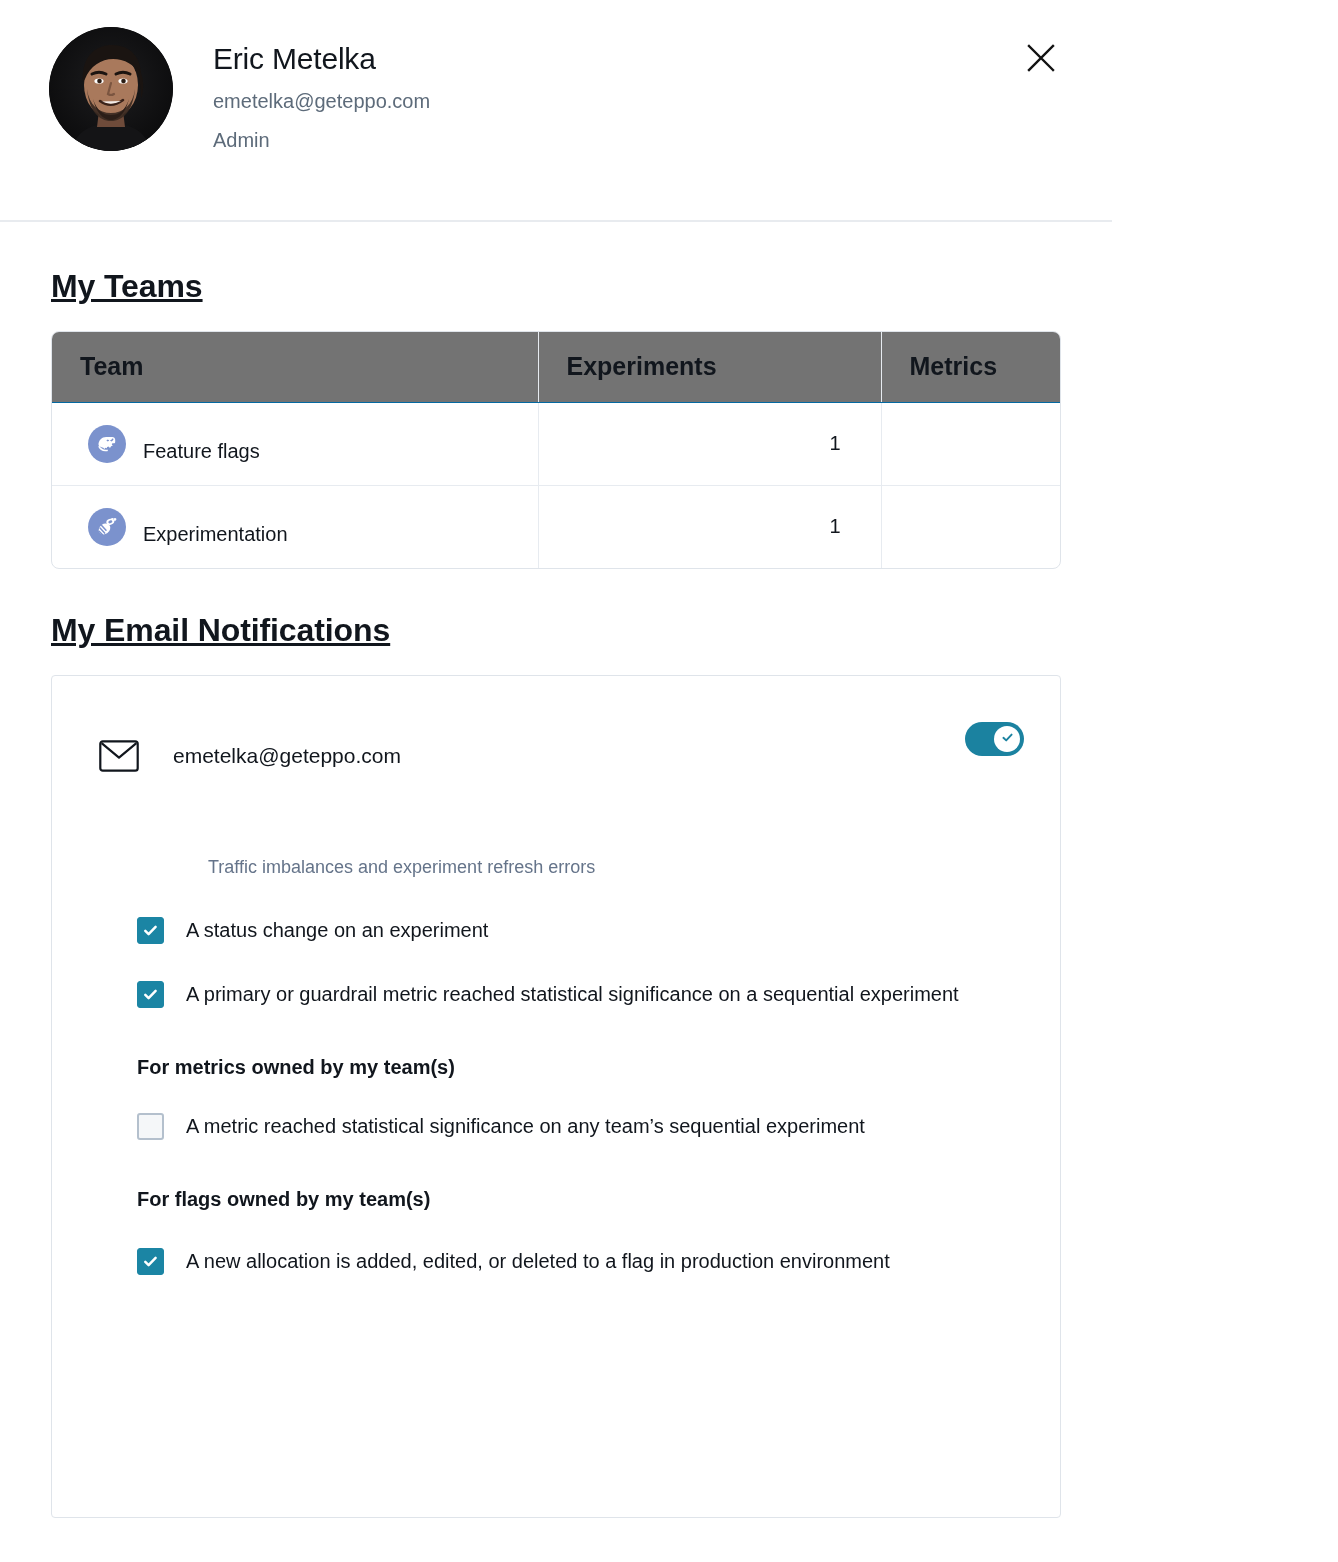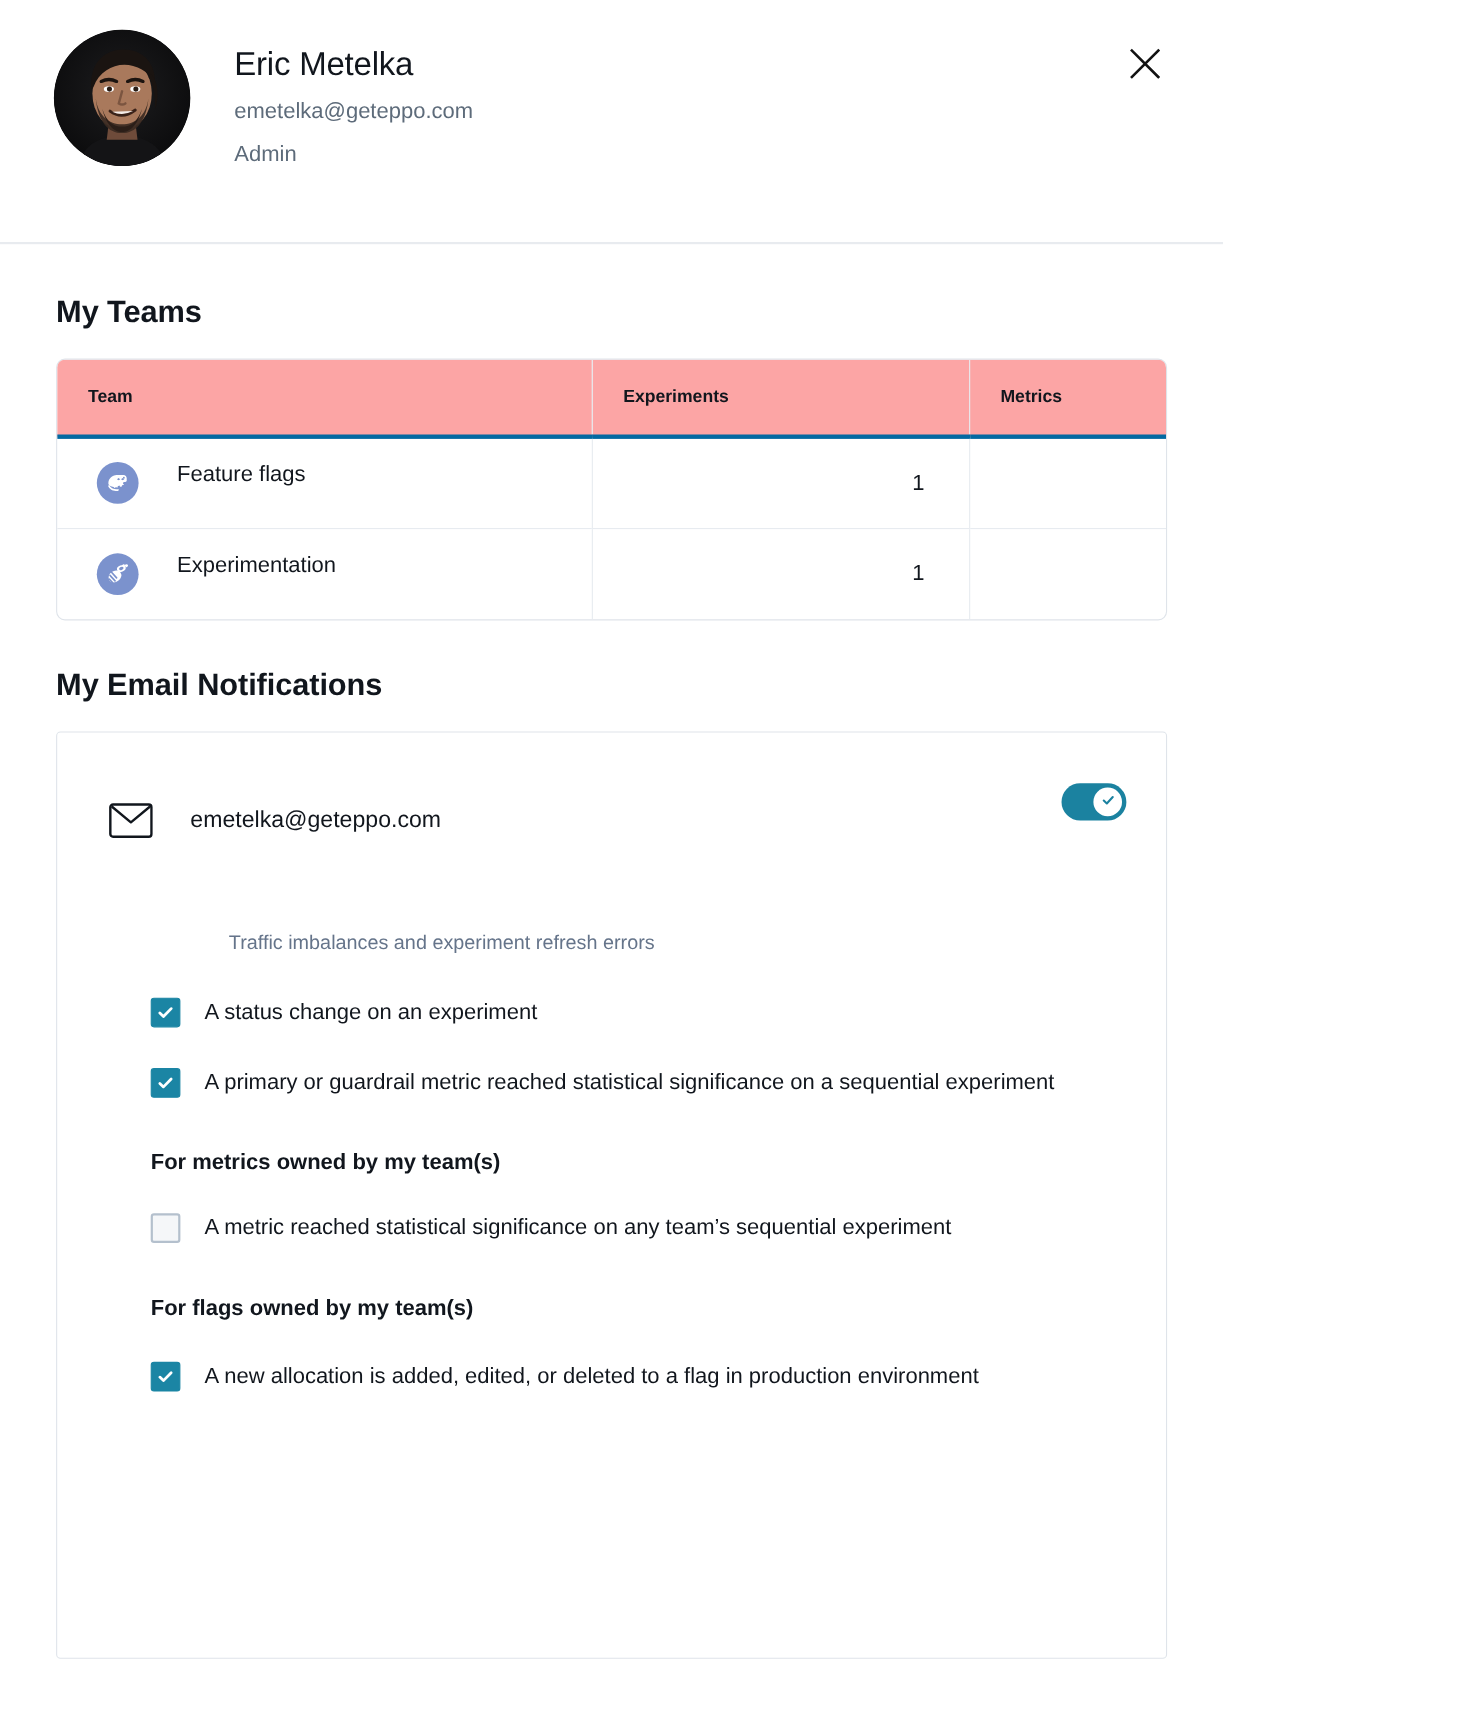--- a/index.html
+++ b/index.html
@@ -59,59 +59,60 @@
     top: 35px; right: 48px;
     width: 46px; height: 46px;
     display: flex; align-items: center; justify-content: center;
     cursor: pointer;
     background: none; border: none;
   }
   .close-btn svg { display:block; }
 
   
   .section-title {
-    font-size: 28px;
+    font-size: 32px;
     font-weight: 700;
     color: #11161d;
     letter-spacing: -0.1px;
+    text-decoration: underline;
   }
   #my-teams-title { margin: 46px 0 0 51px; }
   #my-notif-title { margin: 43px 0 0 51px; }
 
   
   .teams-table-wrap {
     margin: 26px 51px 0 51px;
     border: 1px solid #dfe4ea;
     border-radius: 8px;
     overflow: hidden;
   }
   table.teams { width: 100%; border-collapse: collapse; table-layout: fixed; }
   table.teams th, table.teams td {
     border-right: 1px solid #e7ebf0;
     padding: 0 28px;
     vertical-align: middle;
   }
   table.teams th:last-child, table.teams td:last-child { border-right: none; }
   table.teams thead th {
     height: 70px;
-    font-size: 16px;
+    font-size: 25px;
     font-weight: 700;
     text-align: left;
     color: #11161d;
-    border-bottom: 4px solid #0369a1;
-    background: #fca5a5;
+    border-bottom: 1px solid #0369a1;
+    background: #737373;
   }
   table.teams tbody tr { border-bottom: 1px solid #e7ebf0; }
   table.teams tbody tr:last-child { border-bottom: none; }
   table.teams tbody td { height: 83px; font-size: 20px; color: #11161d; }
   .col-team { width: 486px; }
   .col-exp  { width: 343px; }
   .col-met  { width: 371px; }
   .num-cell { text-align: right; padding-right: 40px !important; font-size: 20px; }
-  .team-cell-inner { display: flex; align-items: flex-start; gap: 35px; padding-left: 8px; }
+  .team-cell-inner { display: flex; align-items: flex-end; gap: 17px; padding-left: 8px; }
   .team-avatar {
     width: 38px; height: 38px; border-radius: 50%;
     background: #7b92cd;
     display: flex; align-items: center; justify-content: center;
     flex: 0 0 38px;
   }
   .team-avatar svg { display:block; }
   .team-name { font-size: 20px; color: #11161d; }
 
   

